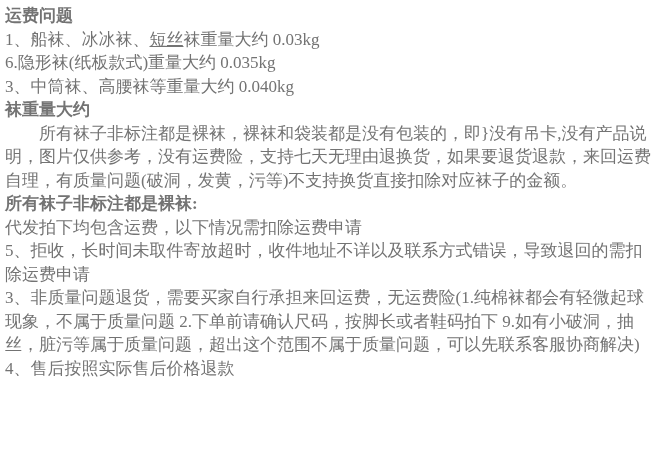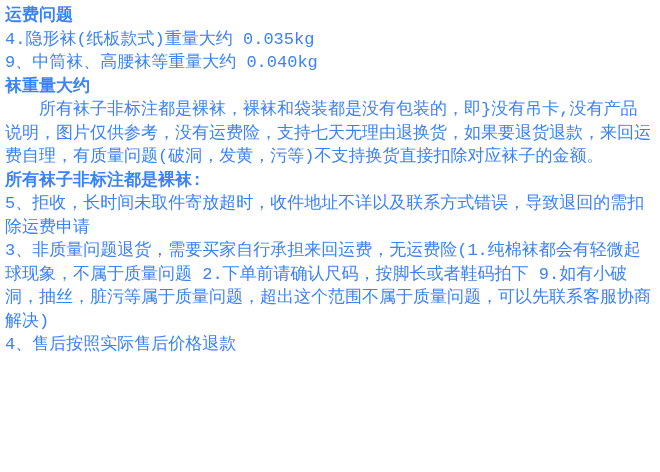--- a/index.html
+++ b/index.html
@@ -10,24 +10,24 @@
   body {
     width: 660px;
     height: 472px;
     overflow: hidden;
   }
   .doc {
     box-sizing: border-box;
     width: 660px;
     height: 380px;
     padding: 4px 8px 0 5px;
-    font-family: Liberation Mono, monospace;
+    font-family: Liberation Serif, serif;
     font-size: 17px;
     line-height: 23.5px;
-    color: #3b82f6;
+    color: #737373;
     word-break: break-all;
   }
   .doc h2, .doc p {
     margin: 0;
     padding: 0;
     font-size: inherit;
     line-height: inherit;
     font-weight: normal;
   }
   .doc h2 {
@@ -40,32 +40,34 @@
     text-indent: 2em;
   }
 </style>
 </head>
 <body>
 
 <div class="doc">
 
   <h2>运费问题</h2>
 
+  <p><span>1、船袜、冰冰袜、</span><span class="u">短丝</span><span>袜重量大约 0.03kg</span></p>
 
-  <p>4.隐形袜(纸板款式)重量大约 0.035kg</p>
+  <p>6.隐形袜(纸板款式)重量大约 0.035kg</p>
 
-  <p>9、中筒袜、高腰袜等重量大约 0.040kg</p>
+  <p>3、中筒袜、高腰袜等重量大约 0.040kg</p>
 
 
   <h2>袜重量大约</h2>
 
   <p class="indent">所有袜子非标注都是裸袜，裸袜和袋装都是没有包装的，即}没有吊卡,没有产品说明，图片仅供参考，没有运费险，支持七天无理由退换货，如果要退货退款，来回运费自理，有质量问题(破洞，发黄，污等)不支持换货直接扣除对应袜子的金额。</p>
 
   <h2>所有袜子非标注都是裸袜:</h2>
 
+  <p>代发拍下均包含运费，以下情况需扣除运费申请</p>
 
 
   <p>5、拒收，长时间未取件寄放超时，收件地址不详以及联系方式错误，导致退回的需扣除运费申请</p>
 
   <p>3、非质量问题退货，需要买家自行承担来回运费，无运费险(1.纯棉袜都会有轻微起球现象，不属于质量问题 2.下单前请确认尺码，按脚长或者鞋码拍下 9.如有小破洞，抽丝，脏污等属于质量问题，超出这个范围不属于质量问题，可以先联系客服协商解决)</p>
 
   <p>4、售后按照实际售后价格退款</p>
 
 </div>
 

